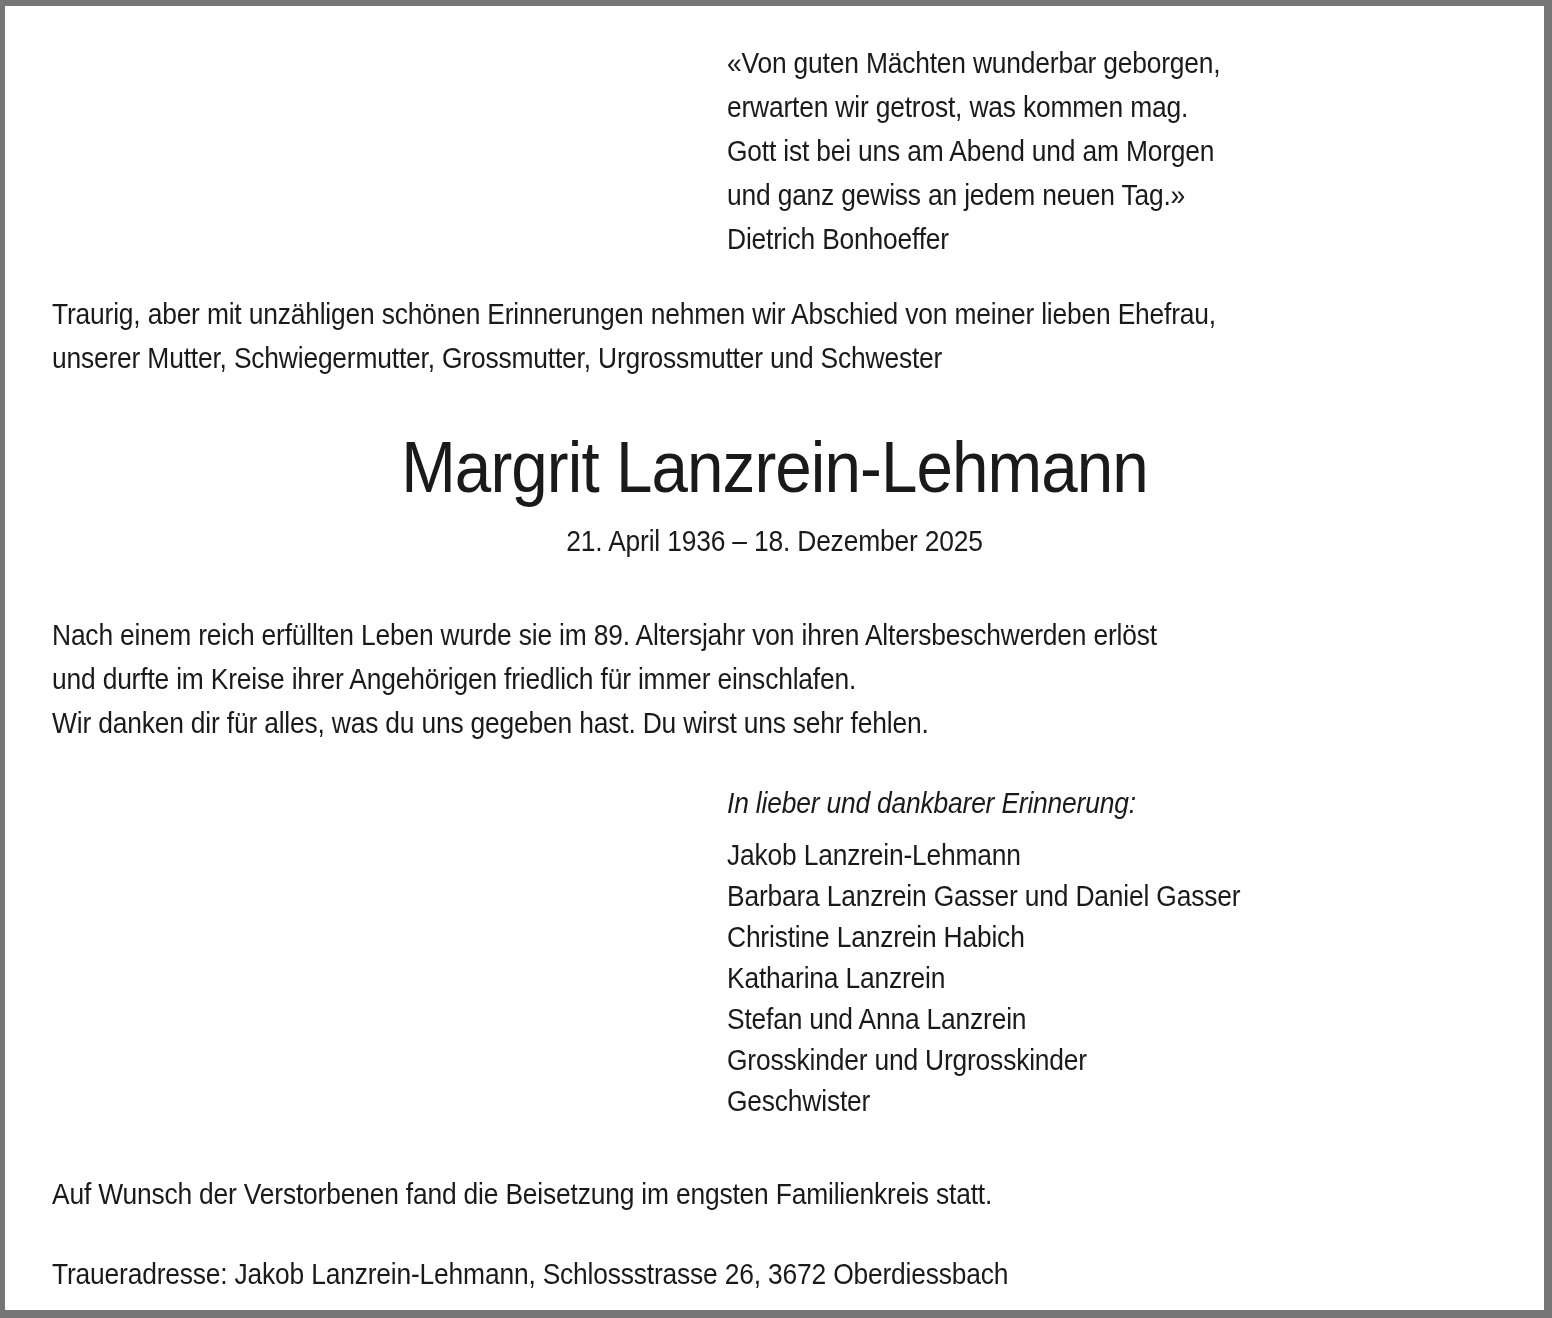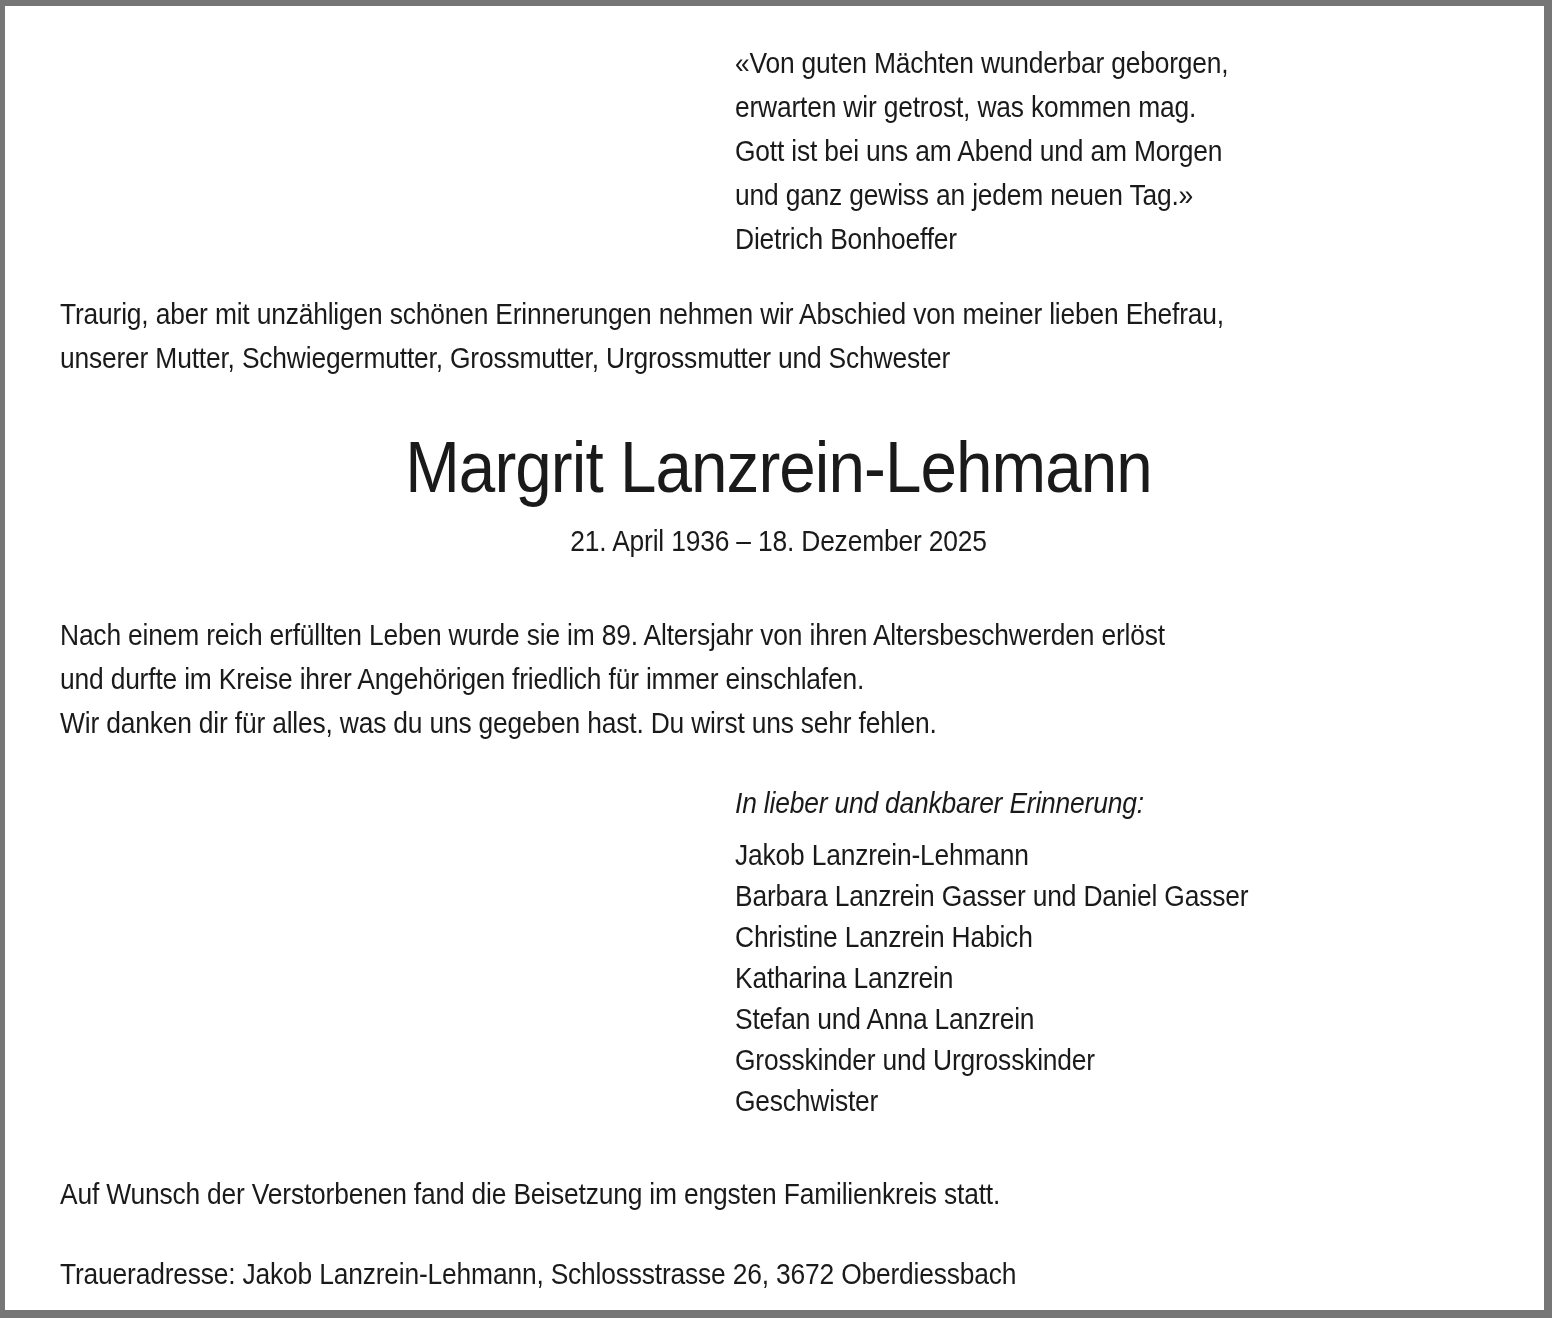--- a/index.html
+++ b/index.html
@@ -13,21 +13,20 @@
     height: 1318px;
     box-sizing: border-box;
     background: #ffffff;
     border-top: 6px solid #767676;
     border-left: 5px solid #767676;
     border-right: 8px solid #767676;
     border-bottom: 8px solid #767676;
     overflow: hidden;
     font-family: "Liberation Sans", sans-serif;
     color: #1a1a1a;
-    padding-left: 8px;
   }
   .line {
     white-space: nowrap;
   }
   
   .cx {
     transform: scaleX(0.91);
     transform-origin: 0 50%;
     letter-spacing: -0.2px;
   }

